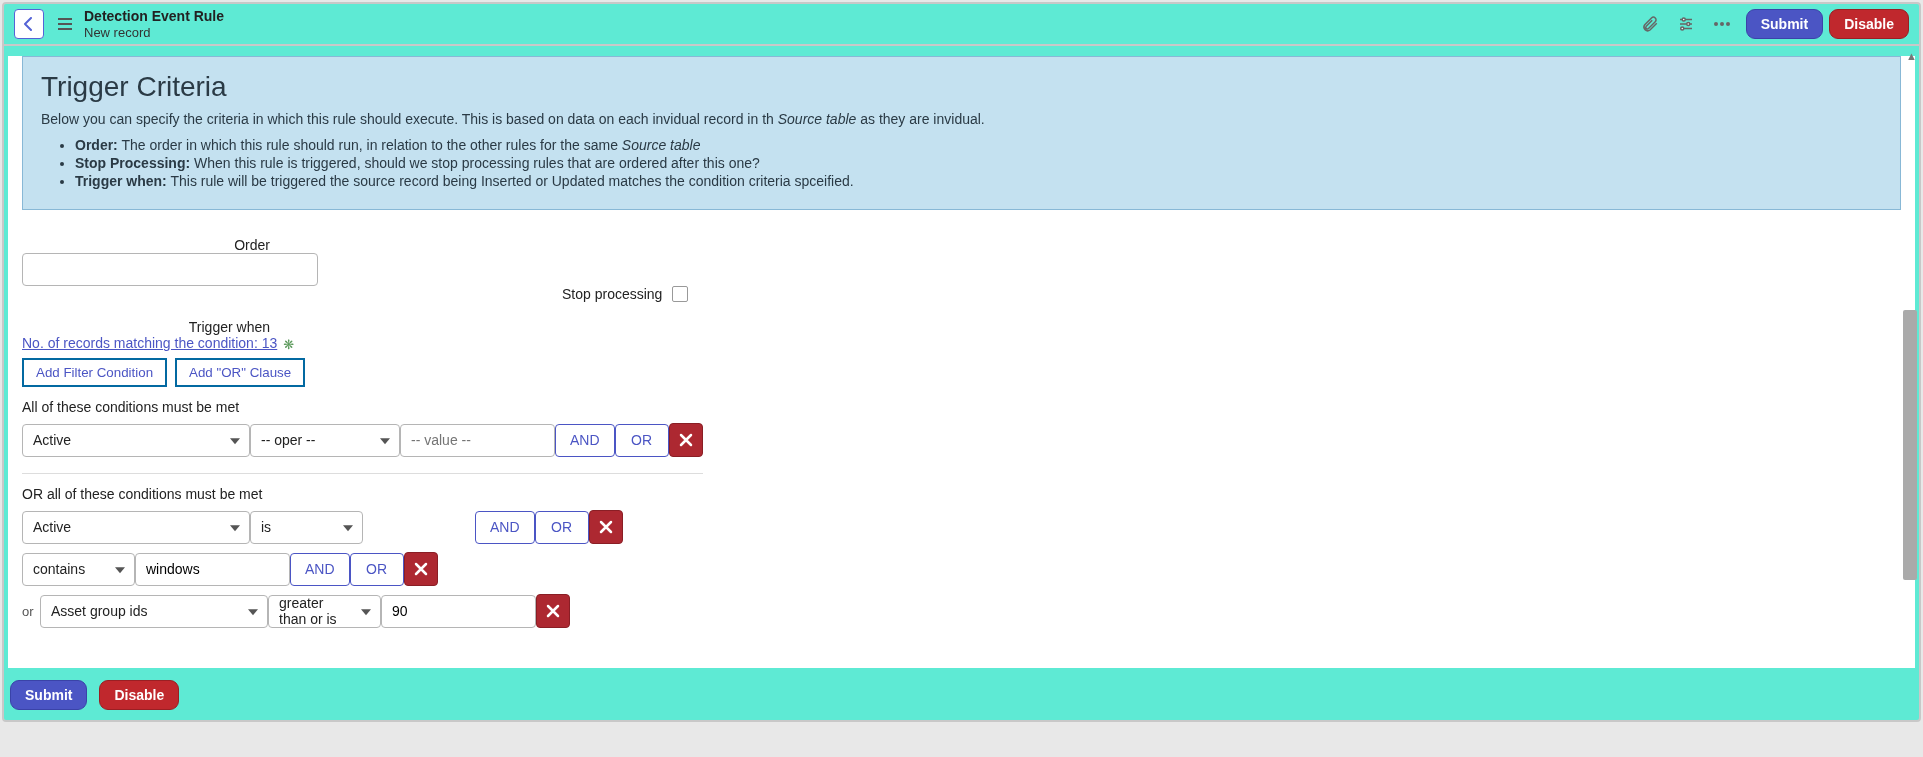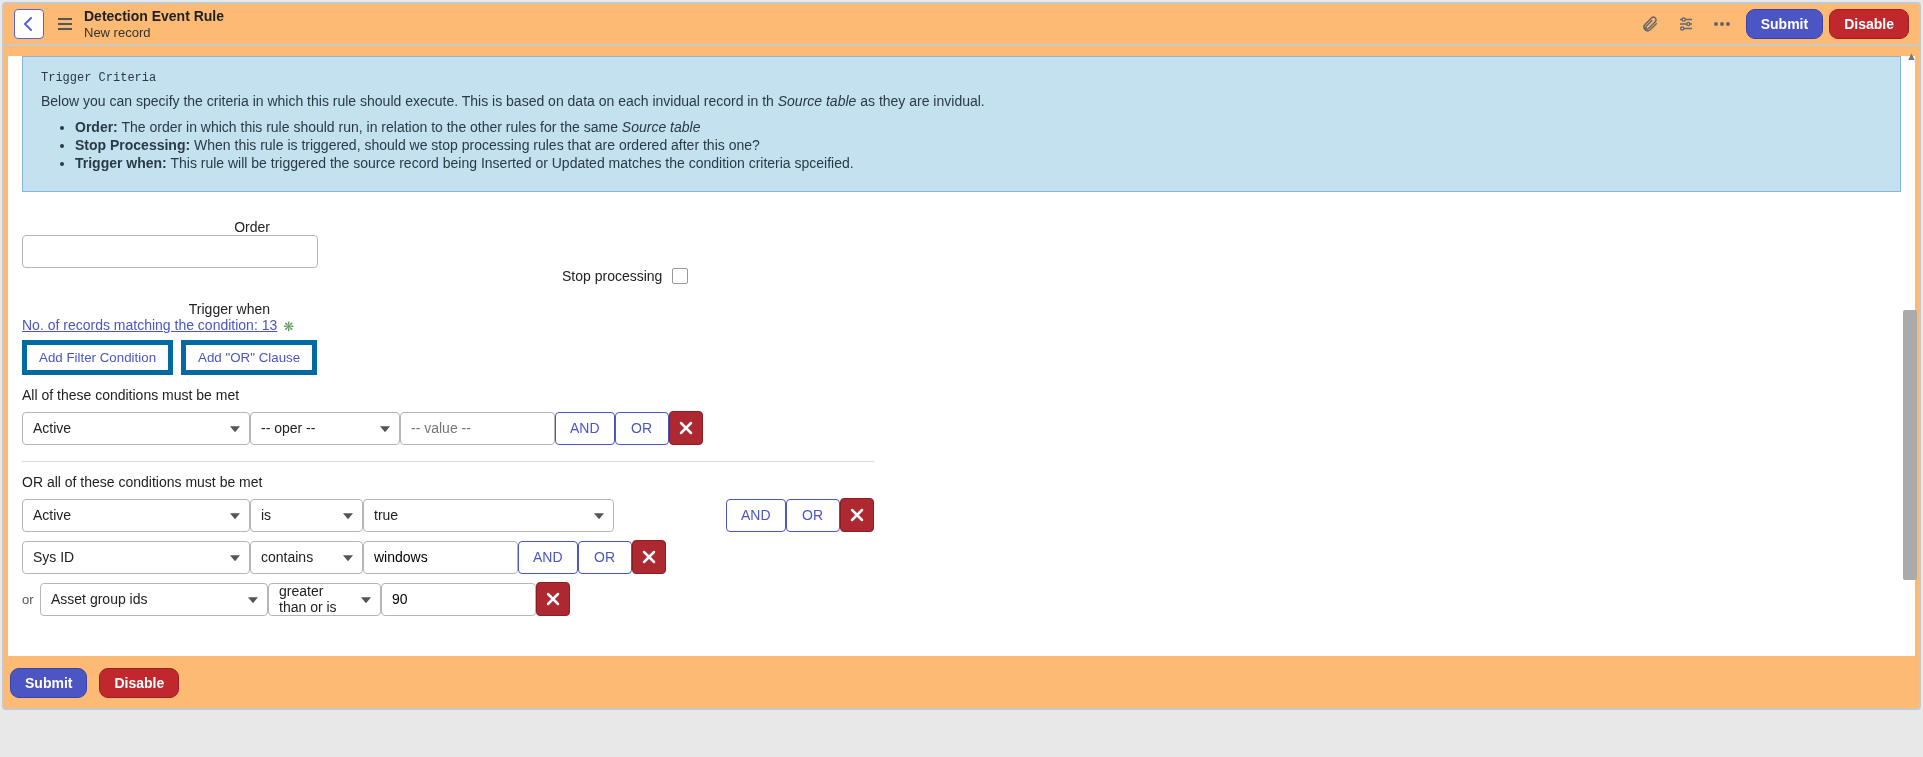--- a/index.html
+++ b/index.html
@@ -7,21 +7,21 @@
     margin: 0;
     font-family: -apple-system, BlinkMacSystemFont, "Segoe UI", Arial, sans-serif;
     font-size: 14px;
     background: #e8e8e8;
     color: #222;
   }
   .app-shell {
     border: 2px solid #c8c8c8;
     border-radius: 4px;
     margin: 2px;
-    background: #fdba74;
+    background: #5eead4;
   }
   .header-bar {
     display: flex;
     align-items: center;
     padding: 4px 10px;
     border-bottom: 2px solid #c8c8c8;
   }
   .back-btn {
     width: 30px;
     height: 30px;
@@ -68,21 +68,21 @@
     font-weight: 600;
     cursor: pointer;
     border: 1px solid transparent;
     margin-left: 6px;
   }
   .btn-primary { background: #4b55c4; color: #fff; border-color: #3a43a8; }
   .btn-danger  { background: #c0282d; color: #fff; border-color: #9a1f23; }
   .btn-outline {
     background: #fff;
     color: #4b55c4;
-    border: 5px solid #0369a1;
+    border: 2px solid #0369a1;
     font-weight: 500;
     padding: 5px 12px;
   }
   .btn-delete {
     background: #ad2831;
     color: #fff;
     border: 1px solid #8a1e25;
     width: 34px;
     height: 34px;
     display: inline-flex;
@@ -99,25 +99,24 @@
     padding-bottom: 12px;
     position: relative;
   }
   .info-panel {
     background: #c4e1f0;
     border: 1px solid #88b8d6;
     margin: 10px 14px 0 14px;
     padding: 14px 18px 18px 18px;
   }
   .info-title {
-    font-size: 12px;
+    font-size: 28px;
     font-weight: 400;
     color: #2a3a45;
     margin-bottom: 8px;
-    font-family: Liberation Mono, monospace;
   }
   .info-desc { color: #2a3a45; margin-bottom: 10px; }
   .info-list { margin: 0; padding-left: 34px; }
   .info-list li { margin: 2px 0; color: #2a3a45; }
   .info-list b { font-weight: 700; }
 
   .form-area { padding: 20px 14px 10px 14px; }
   .form-row {
     display: flex;
     align-items: flex-start;
@@ -377,36 +376,30 @@
 
           <div class="section-label">OR all of these conditions must be met</div>
 
           <div class="cond-row">
             <div class="sel sel-field">
                 <span>Active</span>
               </div>
             <div class="sel sel-oper-narrow">
                 <span>is</span>
               </div>
-            <div class="sel sel-val">
-                <span>true</span>
-              </div>
             <button class="logic-btn gap-right">AND</button>
             <button class="logic-btn">OR</button>
             <div class="btn-delete">
               <svg width="14" height="14" viewBox="0 0 14 14">
                   <path d="M2 2 L12 12 M12 2 L2 12" stroke="#fff" stroke-width="2.5" stroke-linecap="round"></path>
                 </svg>
             </div>
           </div>
 
           <div class="cond-row">
-            <div class="sel sel-field">
-                <span>Sys ID</span>
-              </div>
             <div class="sel sel-oper-narrow">
                 <span>contains</span>
               </div>
             <input type="text" class="txt-val" value="windows" style="">
             <button class="logic-btn">AND</button>
             <button class="logic-btn">OR</button>
             <div class="btn-delete">
               <svg width="14" height="14" viewBox="0 0 14 14">
                   <path d="M2 2 L12 12 M12 2 L2 12" stroke="#fff" stroke-width="2.5" stroke-linecap="round"></path>
                 </svg>

